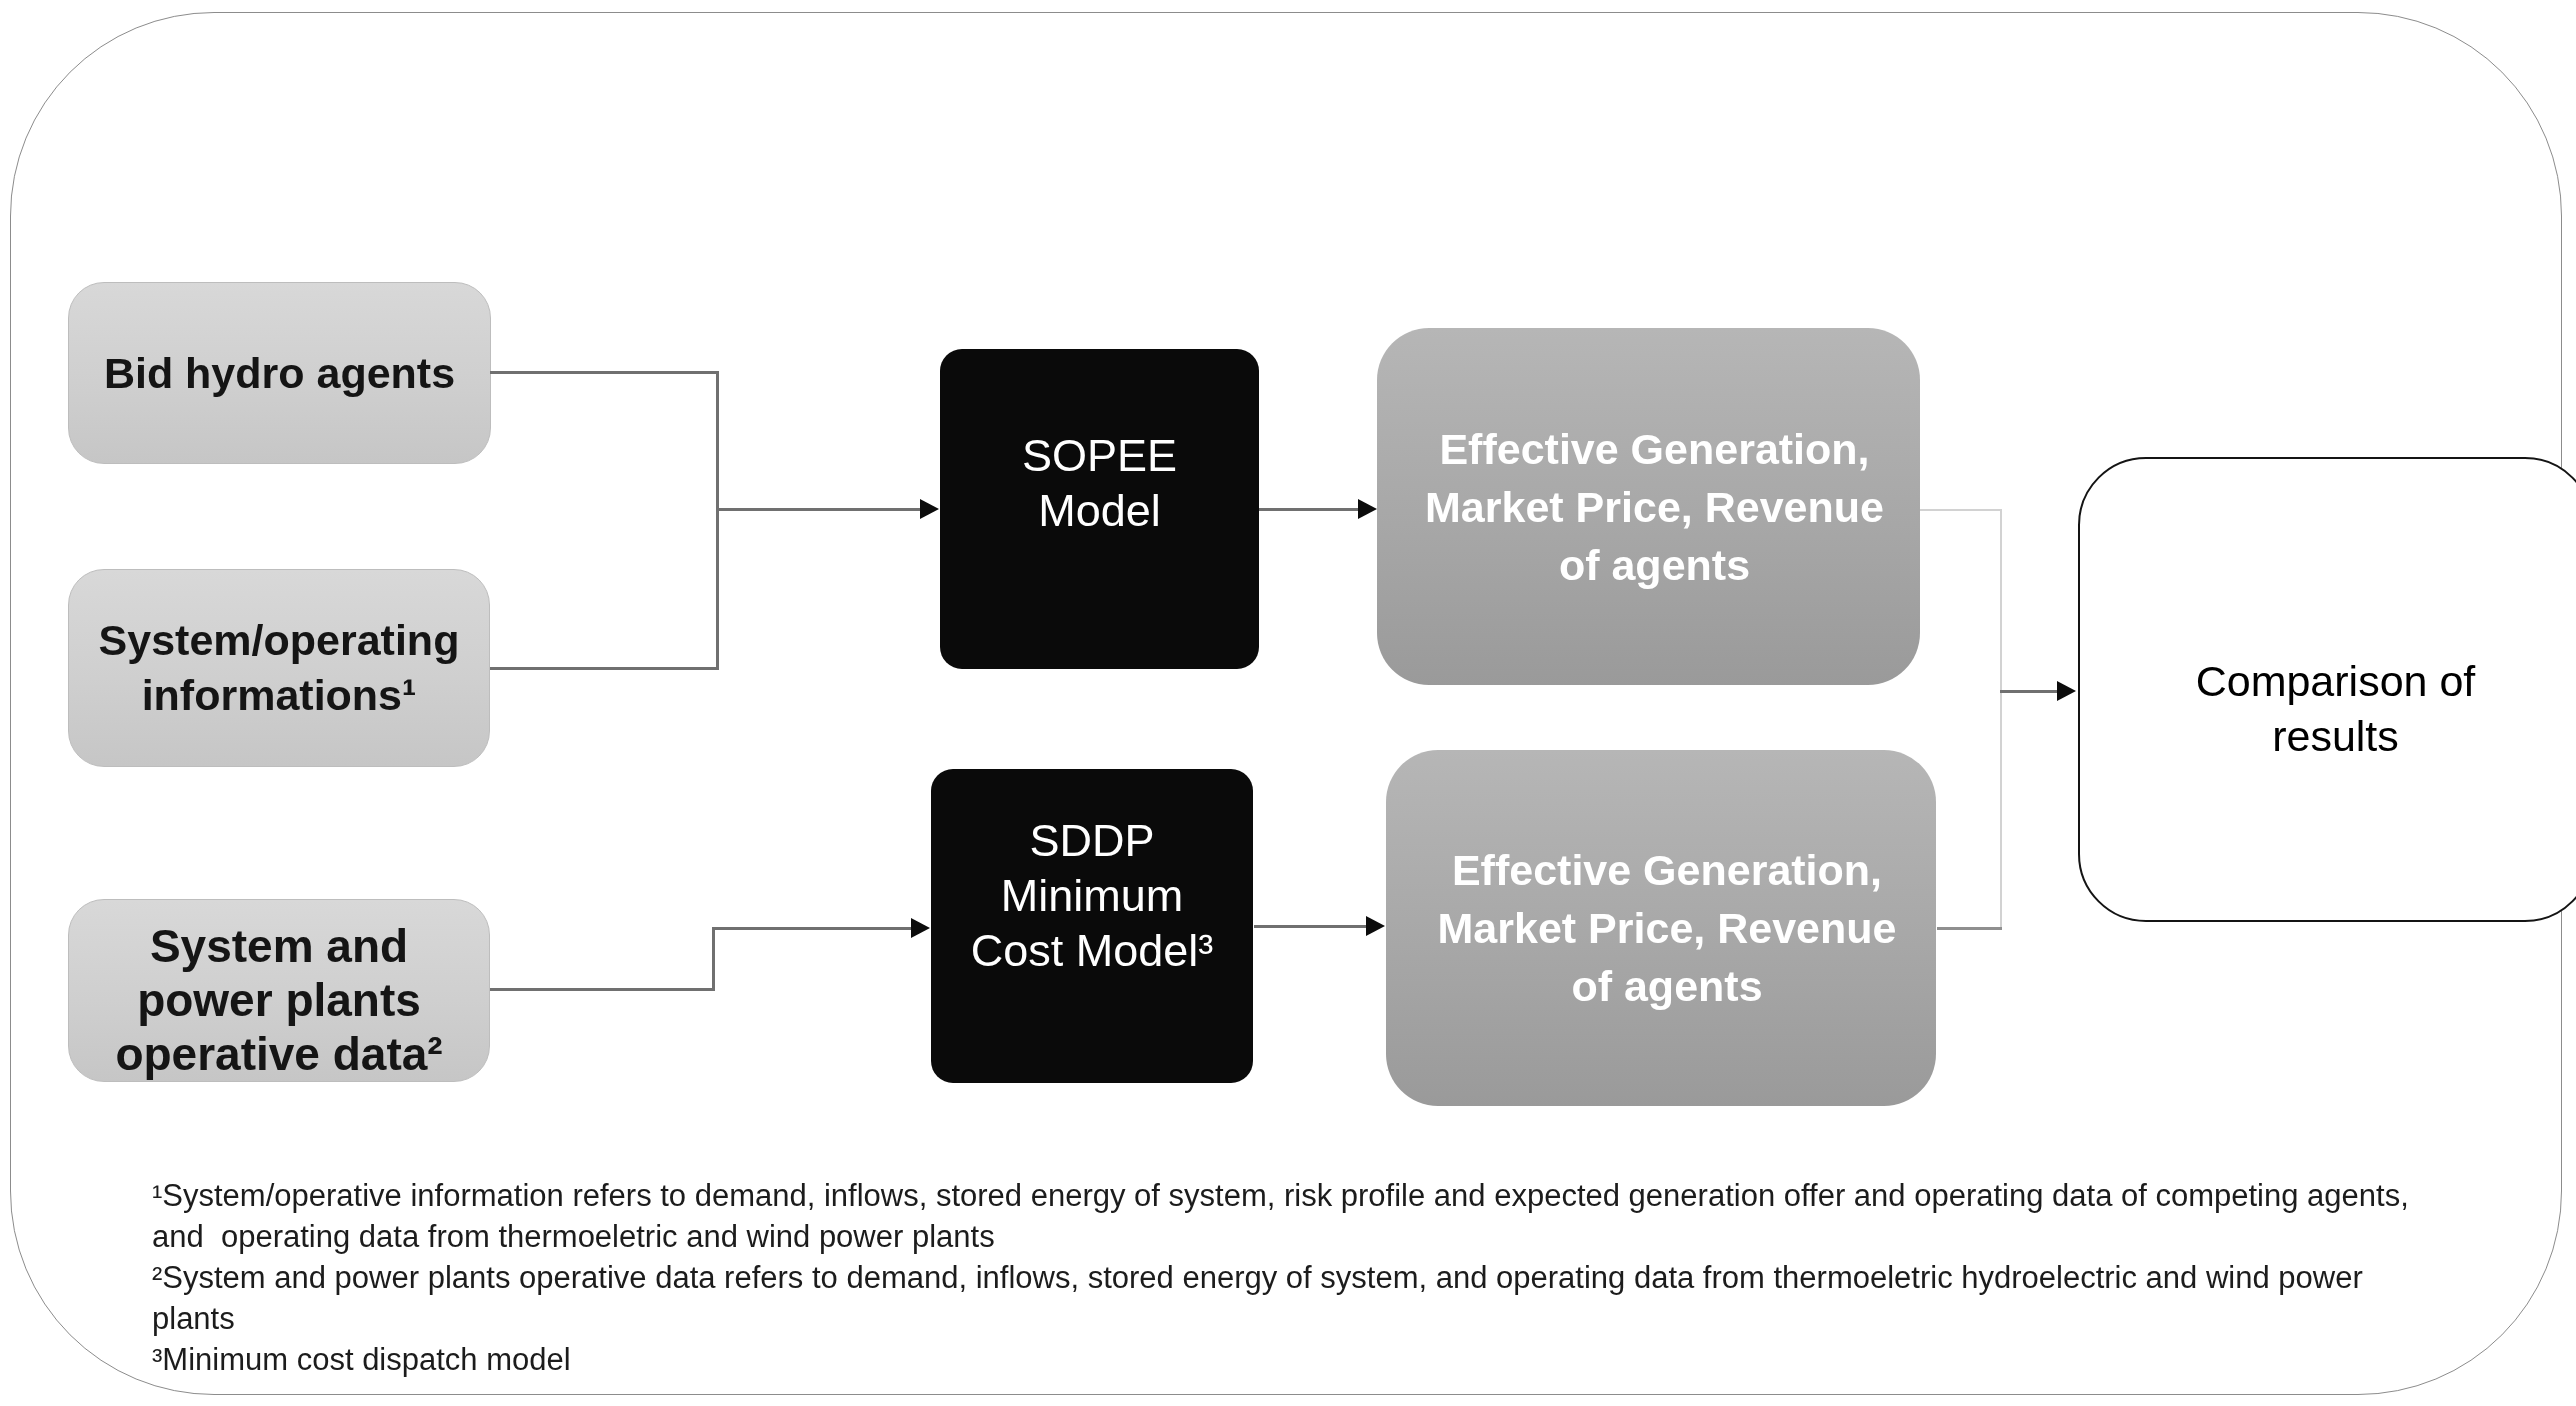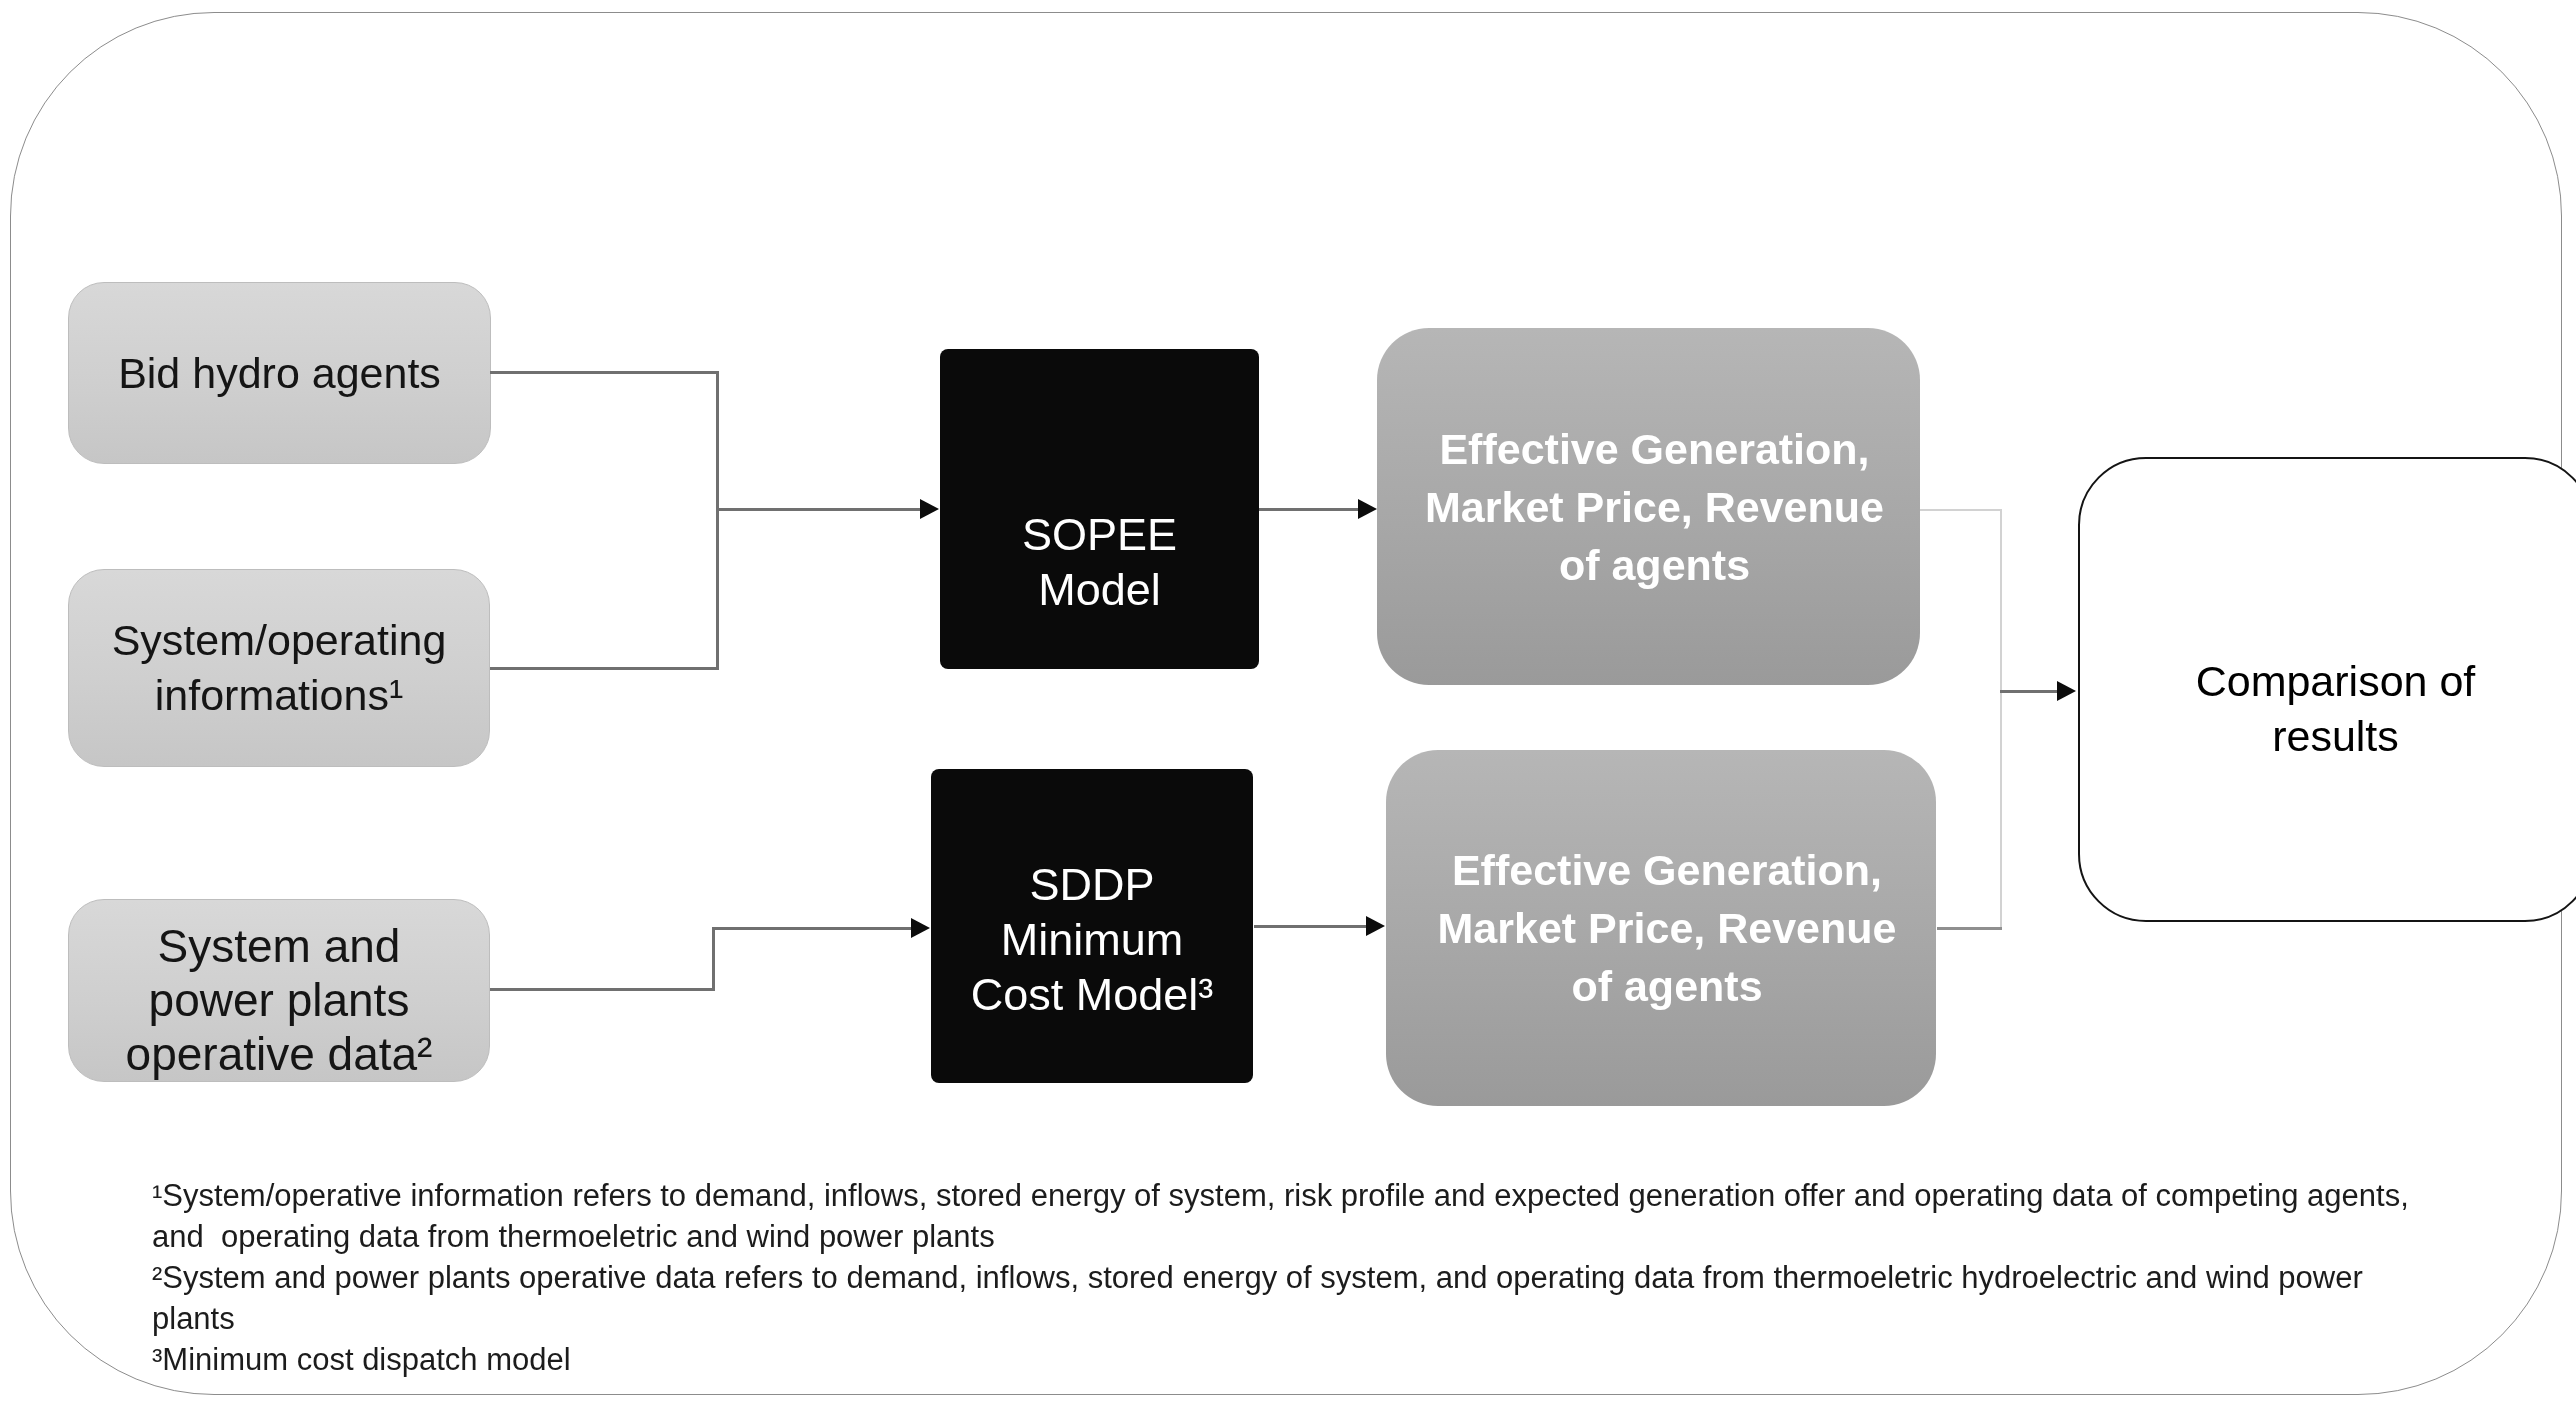--- a/index.html
+++ b/index.html
@@ -12,25 +12,25 @@
     border:1.7px solid #8c8c8c;border-radius:204px;background:transparent;
   }
   .node{
     position:absolute;display:flex;align-items:center;justify-content:center;
     text-align:center;box-sizing:border-box;
   }
   .node .lbl{white-space:pre-wrap;}
   .input-box{
     background:linear-gradient(180deg,#d8d8d8 0%,#cfcfcf 55%,#c6c6c6 100%);
     border:0.9px solid #bdbdbd;border-radius:36px;
-    font-size:43px;line-height:55px;color:#151515;
+    font-size:43px;line-height:55px;color:#151515;font-weight:bold;
   }
   .model-box{
-    background:#0a0a0a;border-radius:8px;color:#ffffff;
-    font-size:45px;line-height:55px;padding-bottom:52px;align-items:flex-end;
+    background:#0a0a0a;border-radius:22px;color:#ffffff;
+    font-size:45px;line-height:55px;padding-bottom:52px;
   }
   .result-box{
     background:linear-gradient(180deg,#b6b6b6 0%,#a7a7a7 55%,#9a9a9a 100%);
     border-radius:52px;color:#ffffff;font-weight:bold;
     font-size:43px;line-height:58px;padding-left:12px;
   }
   .compare-box{
     background:#ffffff;border:2.6px solid #141414;border-radius:68px;
     color:#000;font-size:43px;line-height:55px;padding-top:38px;
   }

